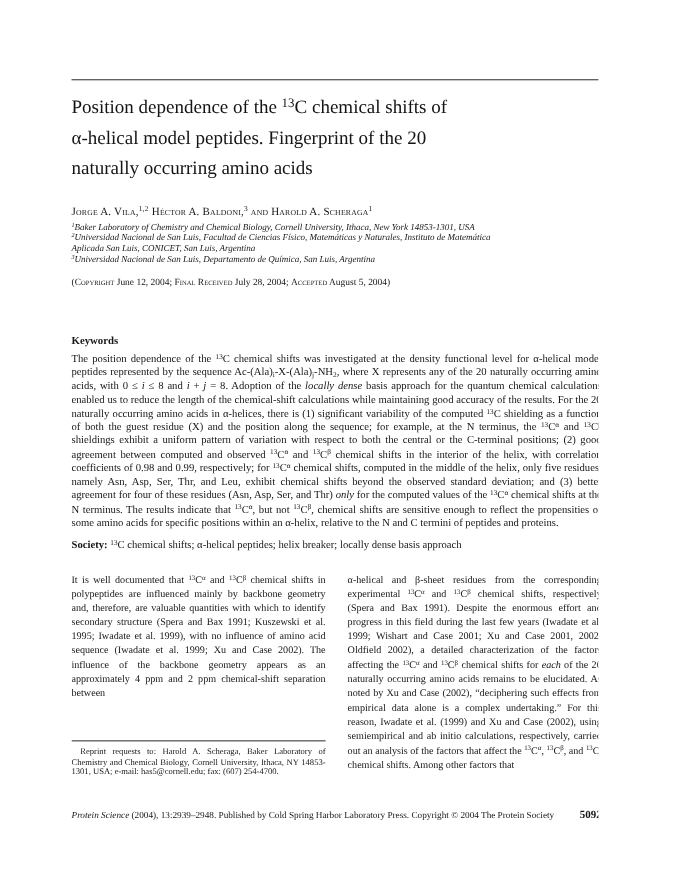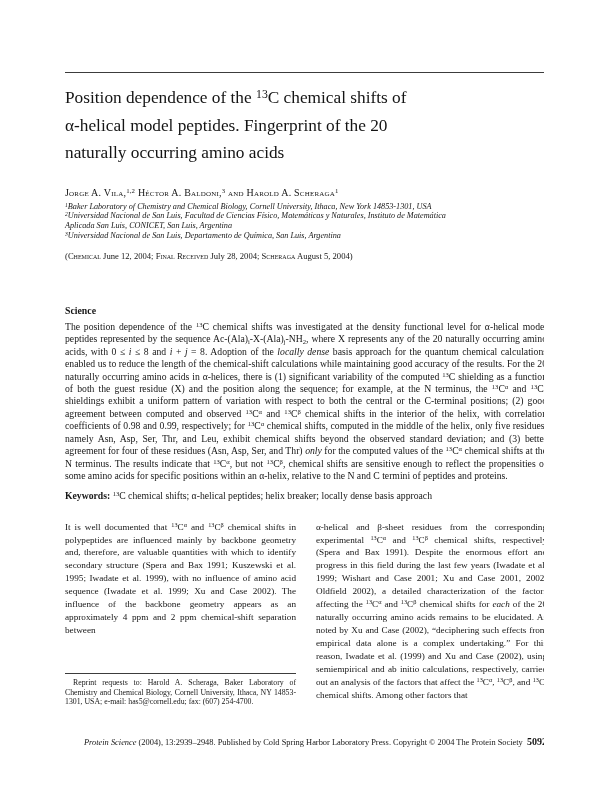--- a/index.html
+++ b/index.html
@@ -94,47 +94,47 @@
   .footnote p { margin: 0; text-indent: 8px; }
   .footer {
     position: absolute;
     left: 65px;
     width: 482px;
     top: 736px;
     display: flex;
     justify-content: space-between;
     align-items: baseline;
   }
-  .citation { font-size: 8.4px; margin-left: 19px; }
+  .citation { font-size: 8.4px; }
   .page-number { font-size: 10px; font-weight: bold; }
   sup { font-size: 68%; line-height: 0; vertical-align: 0.45em; }
   sub { font-size: 68%; line-height: 0; vertical-align: -0.25em; }
   em { font-style: italic; }
 </style>
 </head>
 <body>
 
 <div class="page">
   <div class="content">
 
     <div class="rule-top"></div>
 
     <h1 class="title">Position dependence of the <sup>13</sup>C chemical shifts of<br>α-helical model peptides. Fingerprint of the 20<br>naturally occurring amino acids</h1>
 
     <div class="authors">Jorge A. Vila,<sup>1,2</sup> Héctor A. Baldoni,<sup>3</sup> and Harold A. Scheraga<sup>1</sup></div>
 
     <div class="affiliations"><sup>1</sup>Baker Laboratory of Chemistry and Chemical Biology, Cornell University, Ithaca, New York 14853-1301, USA<br><sup>2</sup>Universidad Nacional de San Luis, Facultad de Ciencias Físico, Matemáticas y Naturales, Instituto de Matemática<br>Aplicada San Luis, CONICET, San Luis, Argentina<br><sup>3</sup>Universidad Nacional de San Luis, Departamento de Química, San Luis, Argentina</div>
 
-    <div class="dates">(<span class="sc">Chemical</span> June 12, 2004; <span class="sc">Final Received</span> July 28, 2004; <span class="sc">Scheraga</span> August 5, 2004)</div>
+    <div class="dates">(<span class="sc">Copyright</span> June 12, 2004; <span class="sc">Final Received</span> July 28, 2004; <span class="sc">Accepted</span> August 5, 2004)</div>
 
-    <div class="abstract-heading">Science</div>
+    <div class="abstract-heading">Keywords</div>
 
     <div class="abstract-body">The position dependence of the <sup>13</sup>C chemical shifts was investigated at the density functional level for α-helical model peptides represented by the sequence Ac-(Ala)<sub>i</sub>-X-(Ala)<sub>j</sub>-NH<sub>2</sub>, where X represents any of the 20 naturally occurring amino acids, with 0 ≤ <em>i</em> ≤ 8 and <em>i</em> + <em>j</em> = 8. Adoption of the <em>locally dense</em> basis approach for the quantum chemical calculations enabled us to reduce the length of the chemical-shift calculations while maintaining good accuracy of the results. For the 20 naturally occurring amino acids in α-helices, there is (1) significant variability of the computed <sup>13</sup>C shielding as a function of both the guest residue (X) and the position along the sequence; for example, at the N terminus, the <sup>13</sup>C<sup>α</sup> and <sup>13</sup>C<sup>β</sup> shieldings exhibit a uniform pattern of variation with respect to both the central or the C-terminal positions; (2) good agreement between computed and observed <sup>13</sup>C<sup>α</sup> and <sup>13</sup>C<sup>β</sup> chemical shifts in the interior of the helix, with correlation coefficients of 0.98 and 0.99, respectively; for <sup>13</sup>C<sup>α</sup> chemical shifts, computed in the middle of the helix, only five residues, namely Asn, Asp, Ser, Thr, and Leu, exhibit chemical shifts beyond the observed standard deviation; and (3) better agreement for four of these residues (Asn, Asp, Ser, and Thr) <em>only</em> for the computed values of the <sup>13</sup>C<sup>α</sup> chemical shifts at the N terminus. The results indicate that <sup>13</sup>C<sup>α</sup>, but not <sup>13</sup>C<sup>β</sup>, chemical shifts are sensitive enough to reflect the propensities of some amino acids for specific positions within an α-helix, relative to the N and C termini of peptides and proteins.</div>
 
-    <div class="keywords"><b>Keywords:</b><span> <sup>13</sup>C chemical shifts; α-helical peptides; helix breaker; locally dense basis approach</span></div>
+    <div class="keywords"><b>Society:</b><span> <sup>13</sup>C chemical shifts; α-helical peptides; helix breaker; locally dense basis approach</span></div>
 
     <div class="columns">
       <div class="col col-left">
         <div>It is well documented that <sup>13</sup>C<sup>α</sup> and <sup>13</sup>C<sup>β</sup> chemical shifts in polypeptides are influenced mainly by backbone geometry and, therefore, are valuable quantities with which to identify secondary structure (Spera and Bax 1991; Kuszewski et al. 1995; Iwadate et al. 1999), with no influence of amino acid sequence (Iwadate et al. 1999; Xu and Case 2002). The influence of the backbone geometry appears as an approximately 4 ppm and 2 ppm chemical-shift separation between</div>
         <div class="fn-block">
           <div class="fn-rule"></div>
           <div class="footnote">
             <p>Reprint requests to: Harold A. Scheraga, Baker Laboratory of Chemistry and Chemical Biology, Cornell University, Ithaca, NY 14853-1301, USA; e-mail: has5@cornell.edu; fax: (607) 254-4700.</p>
           </div>
         </div>

